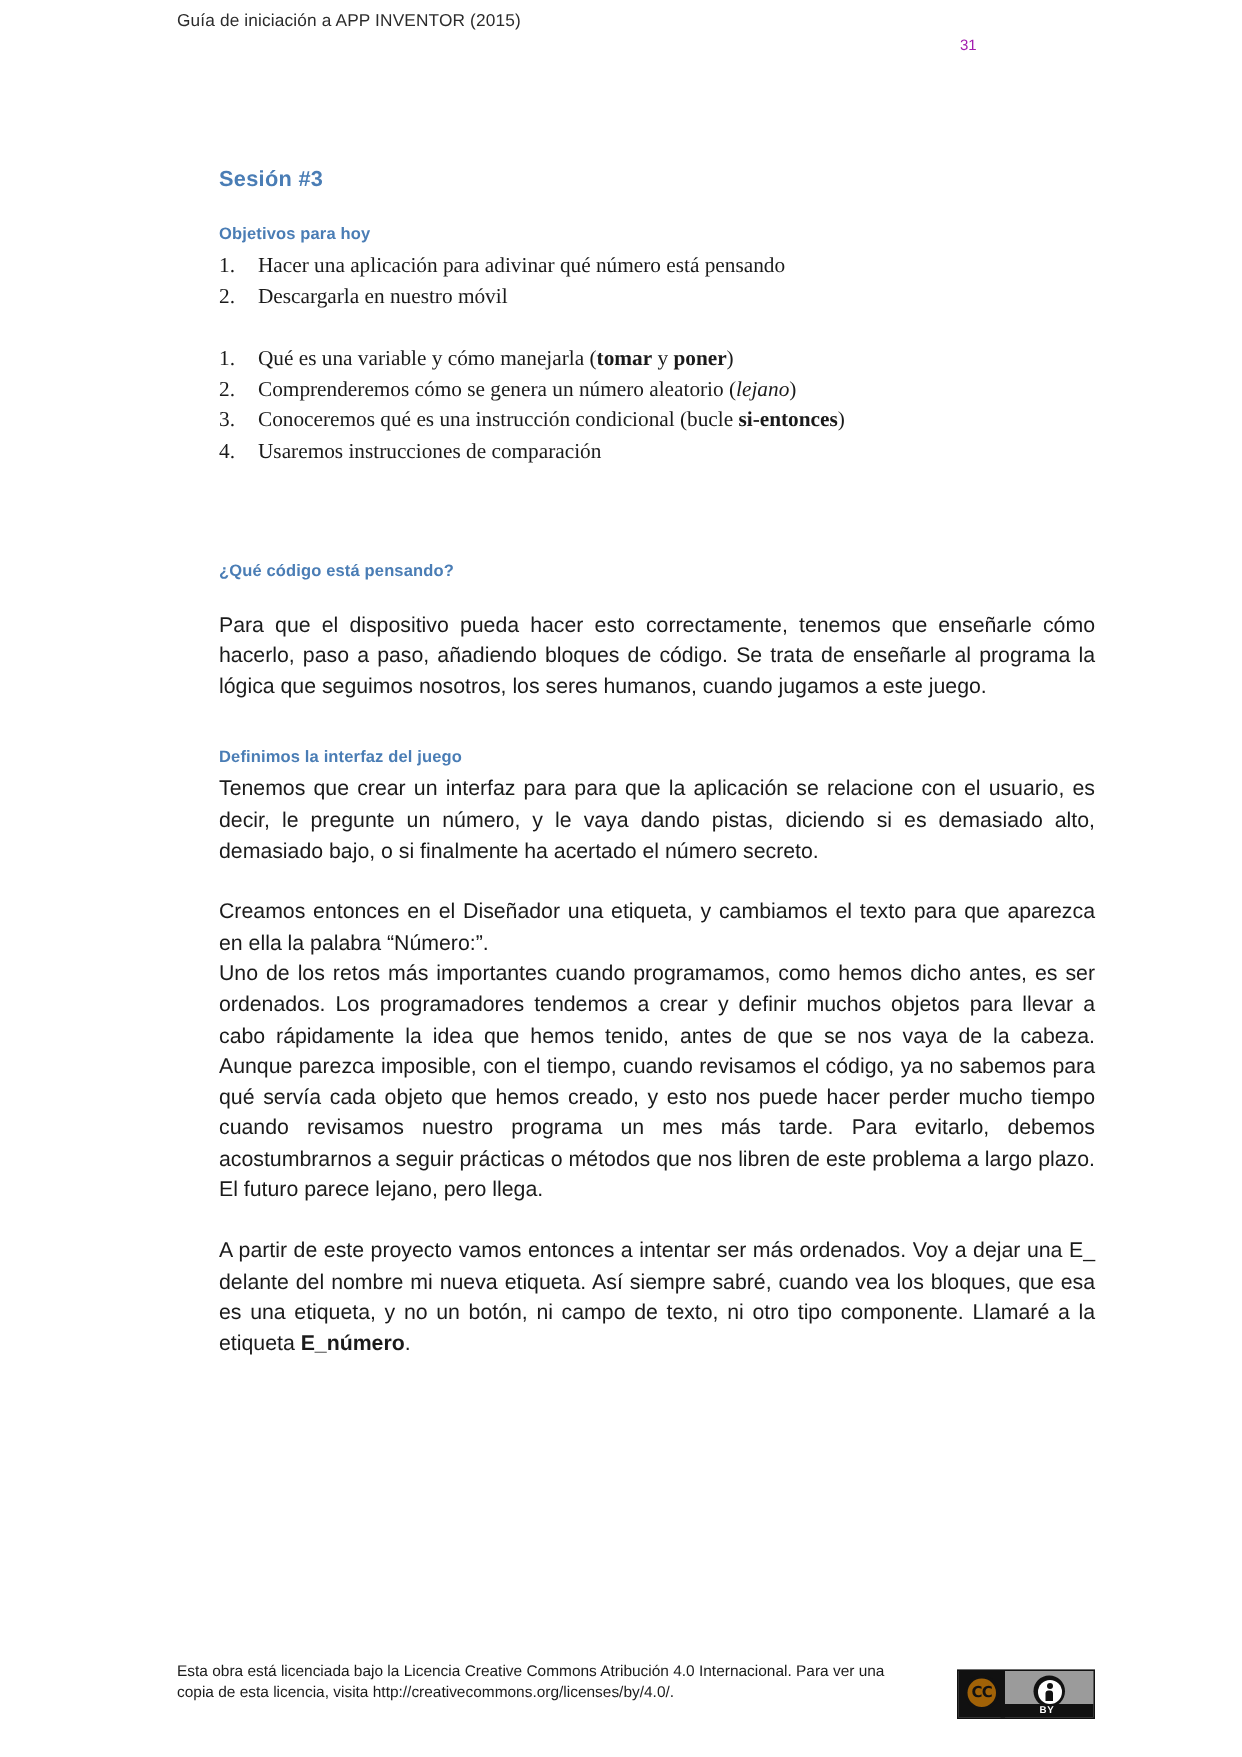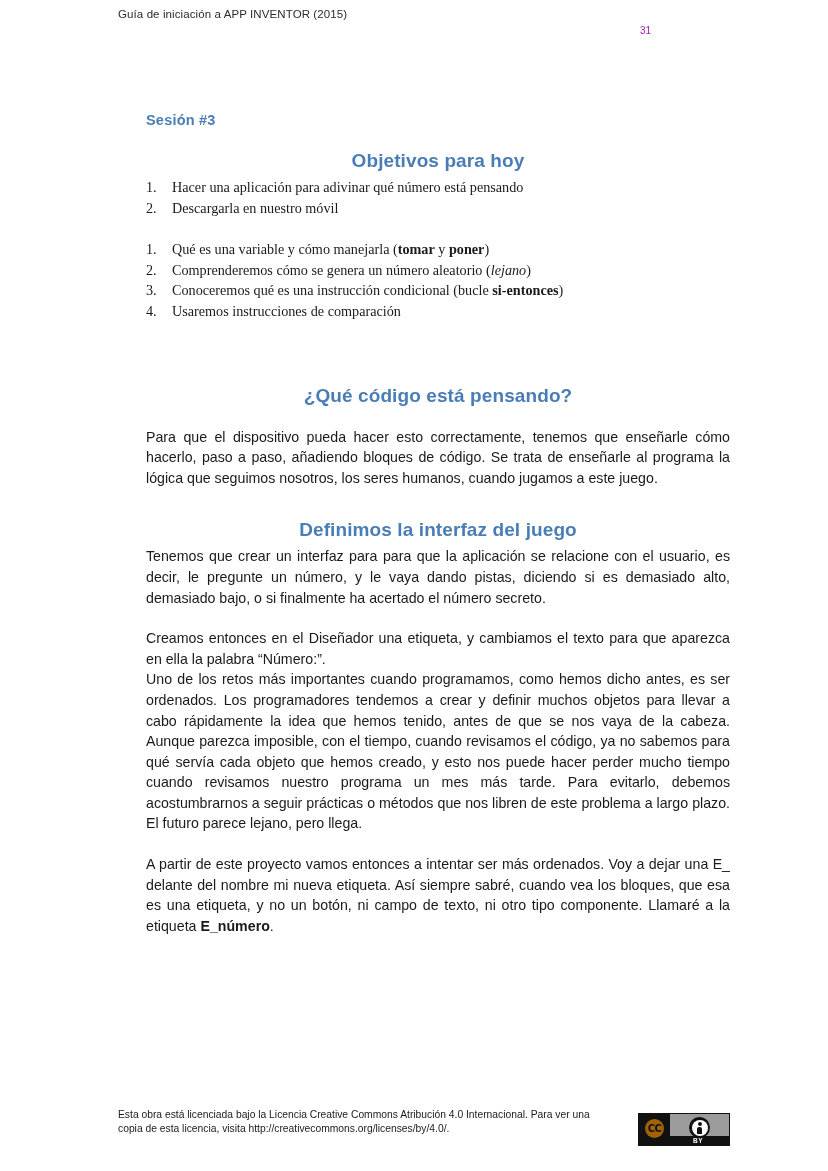--- a/index.html
+++ b/index.html
@@ -50,26 +50,25 @@
 
   h1.session-title {
     font-size: 14.5px;
     font-weight: bold;
     color: #4a7db5;
     margin: 0 0 22px 0;
     letter-spacing: 0.2px;
   }
 
   h2.sub-head {
-    font-size: 19px;
+    font-size: 11px;
     font-weight: bold;
     color: #4a7db5;
     margin: 0 0 5px 0;
     letter-spacing: 0.1px;
-    text-align: center;
   }
 
   p.body {
     font-size: 14.2px;
     line-height: 20.6px;
     margin: 0;
     text-align: justify;
     color: #1a1a1a;
   }
   p.body.ragged { text-align: left; }

